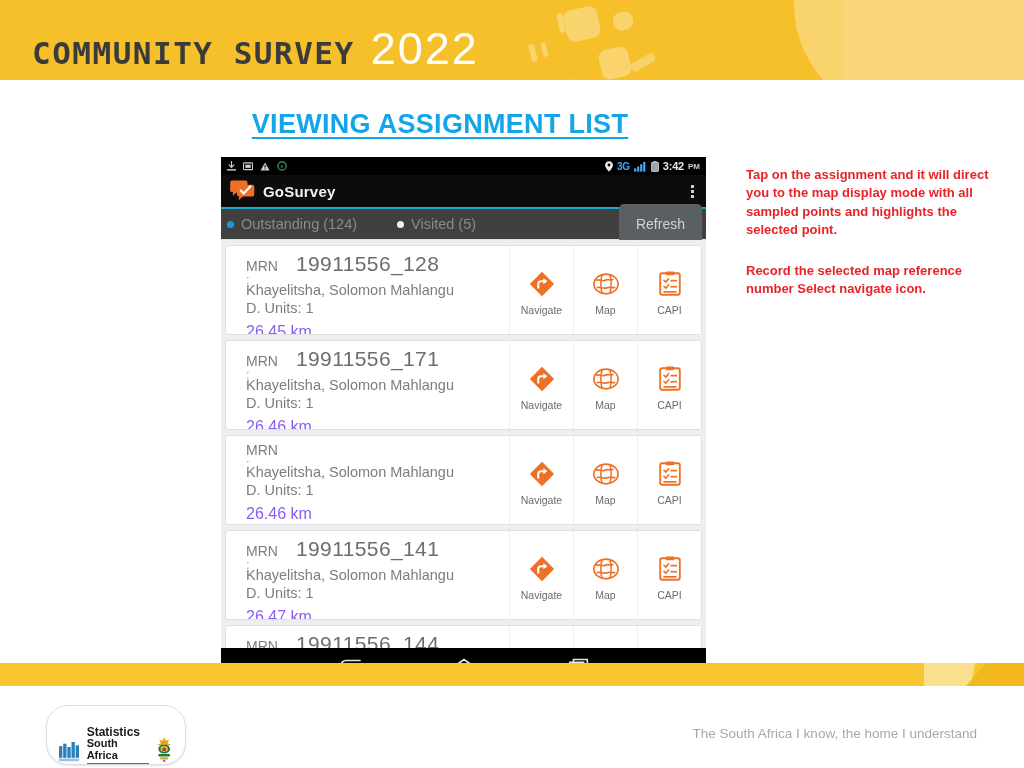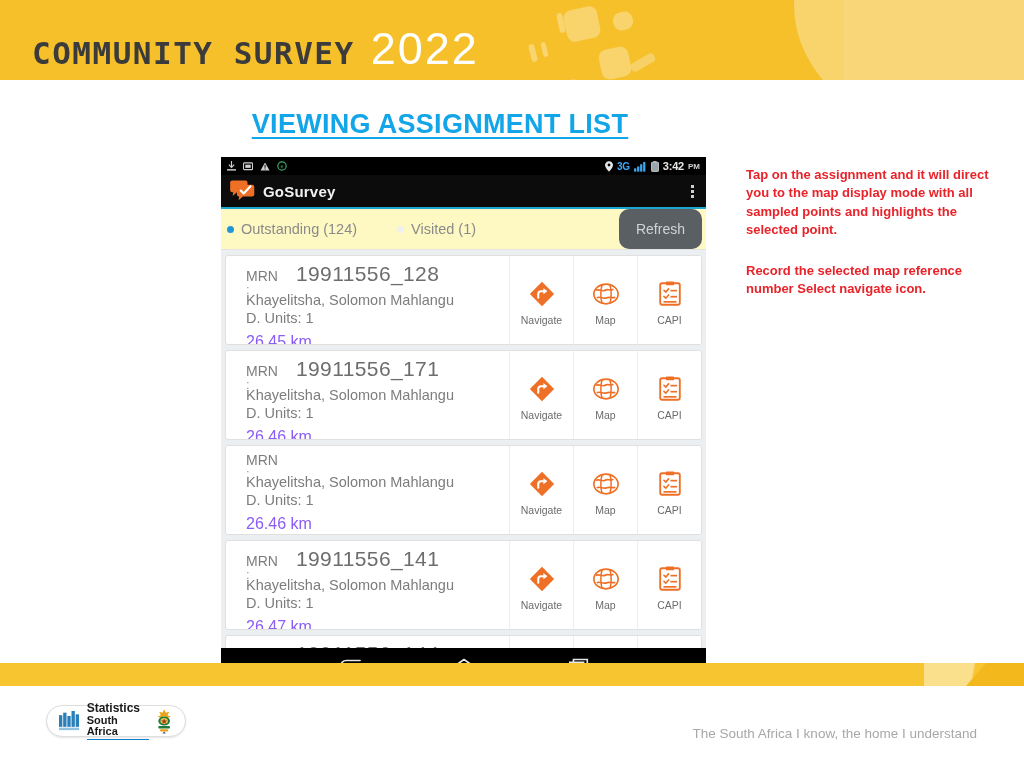--- a/index.html
+++ b/index.html
@@ -189,22 +189,22 @@
   }
   .overflow-dots span {
     display: block;
     width: 3px; height: 3px;
     background: #cfcfcf;
   }
 
   
   .tab-row {
     position: relative;
-    height: 41px;
-    background: #fef9c3;
+    height: 31px;
+    background: #404040;
     display: flex;
     align-items: center;
     padding-left: 6px;
     border-bottom: 1px solid #e3e3e3;
   }
   .tab {
     display: flex;
     align-items: center;
     gap: 7px;
     font-size: 14.5px;
@@ -218,21 +218,21 @@
   .tab-dot.off { background: #f0f0f0; }
   .tab-visited { margin-left: 40px; }
   .refresh-btn {
     margin-left: auto;
     margin-right: 4px;
     background: #5a5f63;
     color: #cfd3d6;
     font-size: 14px;
     padding: 12px 17px;
     border: none;
-    border-radius: 10px;
+    border-radius: 5px;
   }
 
   
   .list-area {
     position: relative;
     height: 444px;
     background: #eceff1;
     padding: 5px 4px 0 4px;
     overflow: hidden;
   }
@@ -338,26 +338,26 @@
     position: absolute;
     right: 0; top: 663px;
     width: 58px; height: 23px;
     background: #f3b81c;
     clip-path: polygon(35% 0, 100% 0, 100% 100%, 0 100%);
   }
 
   .sa-logo {
     position: absolute;
     left: 46px; top: 705px;
-    width: 140px; height: 32px;
+    width: 140px; height: 60px;
     background: #ffffff;
     border: 1px solid #dedede;
     border-radius: 22px;
     display: flex;
-    align-items: center;
+    align-items: flex-end;
     gap: 6px;
     padding: 0 12px;
     box-shadow: 0 1px 2px rgba(0,0,0,0.10);
   }
   .sa-bars { width: 26px; height: 24px; display: block; }
   .sa-text { line-height: 1.05; }
   .sa-t1 { font-size: 12px; font-weight: bold; color: #1a1a1a; }
   .sa-t2 { font-size: 11px; font-weight: bold; color: #1a1a1a; }
   .sa-rule { height: 1.5px; background: #0d7fc4; margin-top: 1px; width: 62px; }
   .sa-coat { width: 22px; height: 30px; margin-left: auto; display: block; }
@@ -459,21 +459,21 @@
       </div>
     </div>
 
     <div class="tab-row">
       <div class="tab">
         <span class="tab-dot"></span>
         <span>Outstanding (124)</span>
       </div>
       <div class="tab tab-visited">
         <span class="tab-dot off"></span>
-        <span>Visited (1)</span>
+        <span>Visited (5)</span>
       </div>
       <button class="refresh-btn">Refresh</button>
     </div>
 
     <div class="list-area">
 
       <div class="card">
         <div class="card-info">
           <div class="mrn-row">
             <span class="mrn-label">MRN</span>

